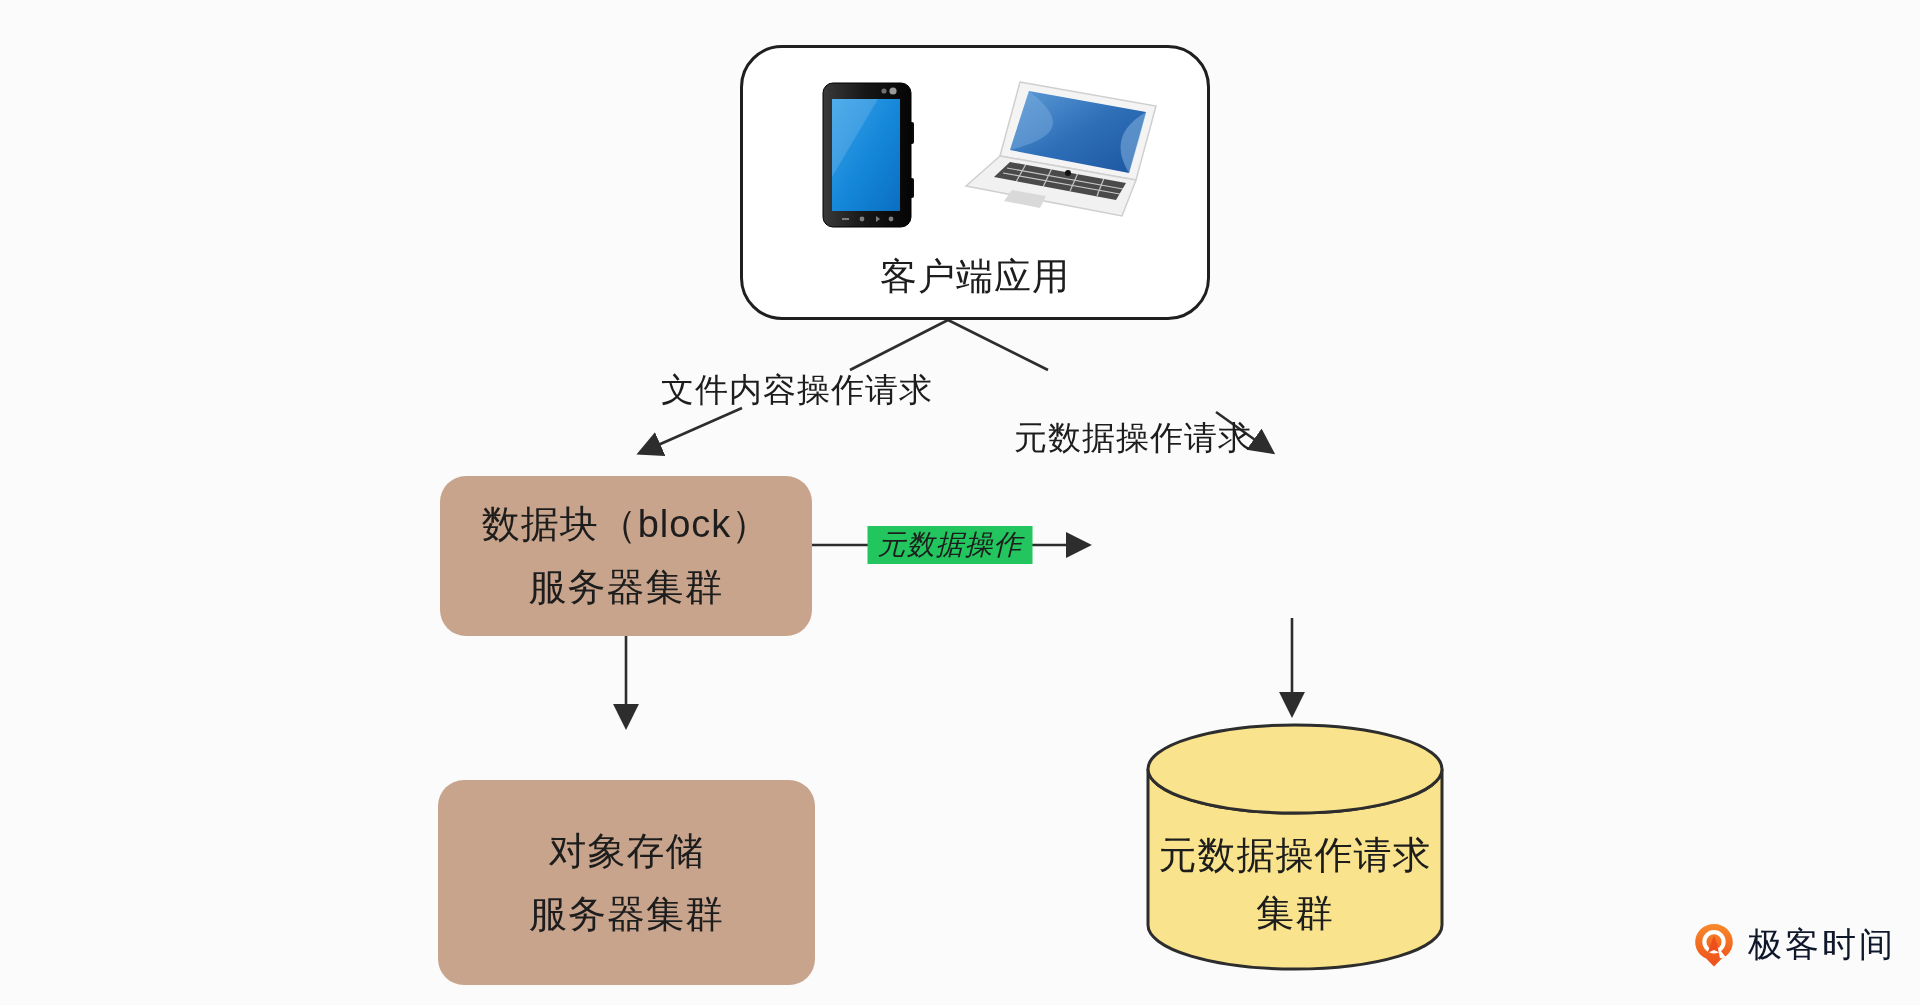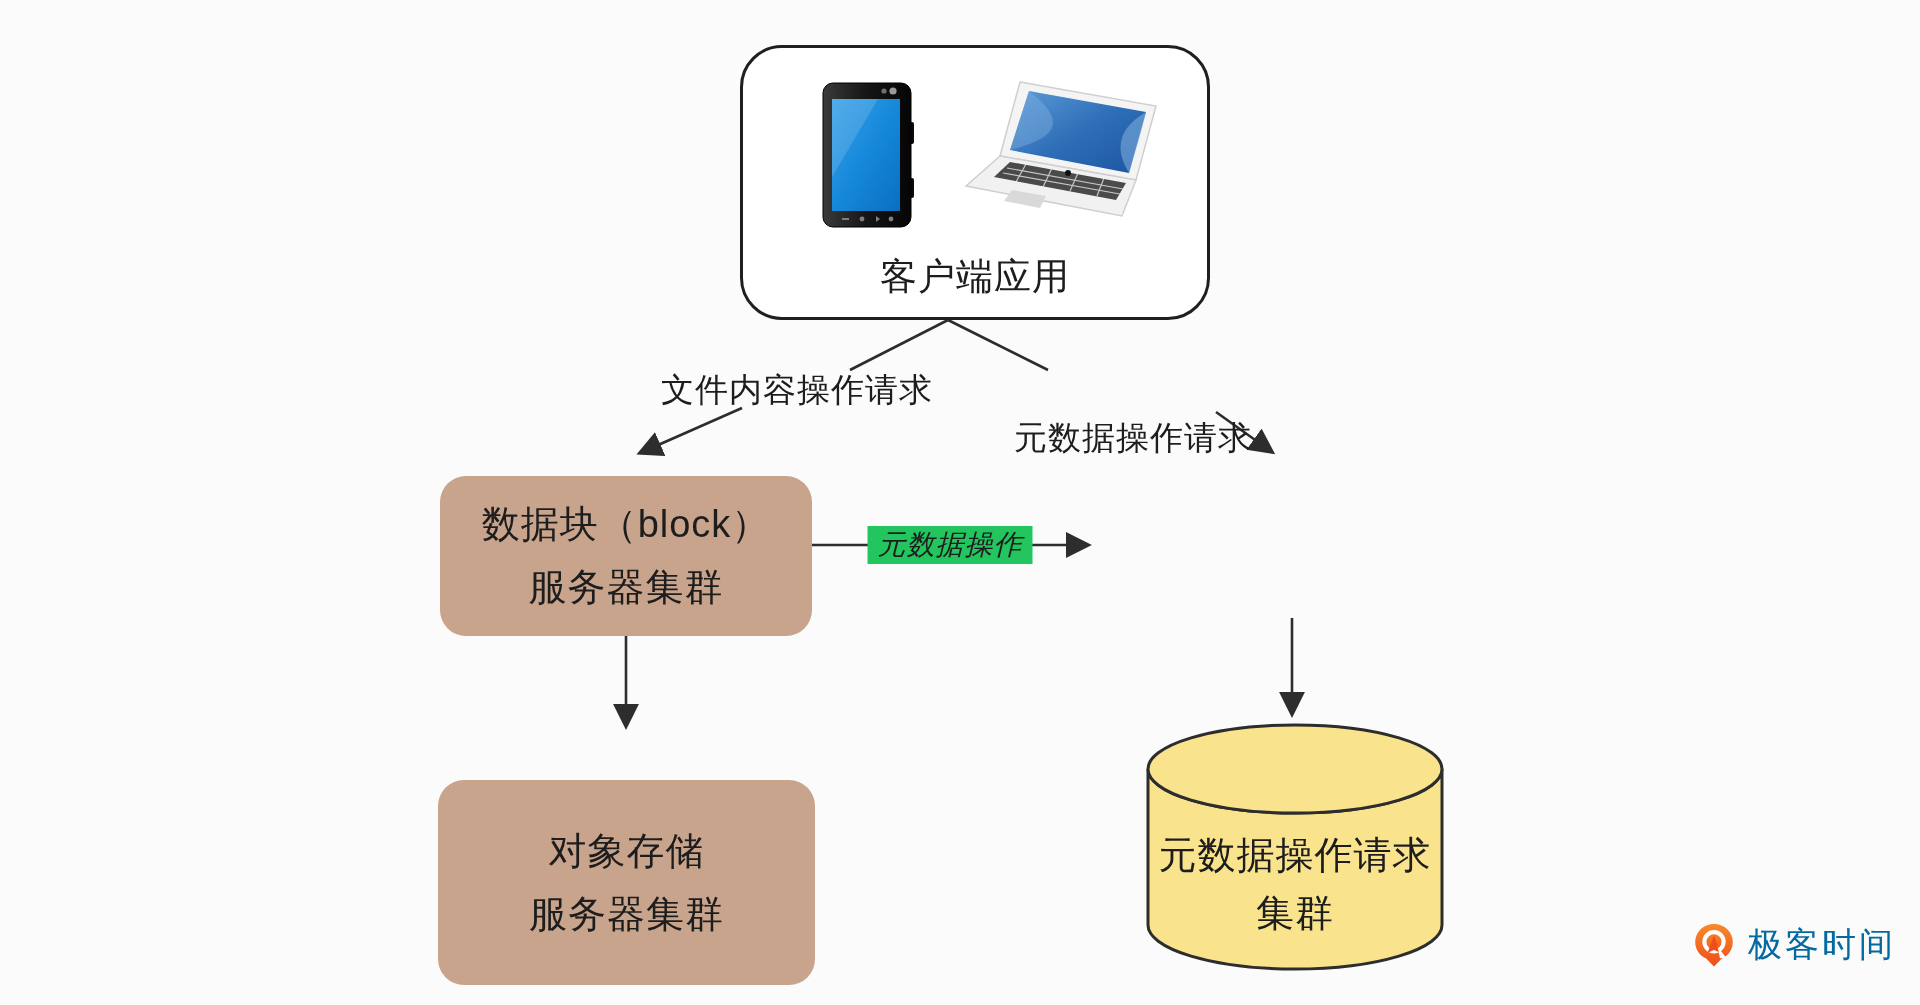--- a/index.html
+++ b/index.html
@@ -32,21 +32,21 @@
     transform:translate(-50%,-50%);white-space:nowrap;font-size:33px;letter-spacing:1px;
   }
   .edge-label.masked{background:#22c55e;padding:0 10px;font-size:28px;font-style:italic;}
   
   .cyl-text{
     left:1150px;top:826px;width:290px;text-align:center;
     font-size:38px;line-height:58px;letter-spacing:1px;
   }
   
   .logo{left:1692px;top:922px;display:flex;align-items:center;gap:12px;}
-  .logo-text{font-size:34px;color:#0369a1;letter-spacing:3px;font-weight:500;}
+  .logo-text{font-size:34px;color:#0f172a;letter-spacing:3px;font-weight:500;}
 </style>
 </head>
 <body>
 
 <div class="stage">
 
   <svg class="layer" width="1920" height="1005" viewBox="0 0 1920 1005">
     <defs>
       <marker id="arrow" markerWidth="11" markerHeight="11" refX="8.5" refY="5" orient="auto" markerUnits="strokeWidth">
         <path d="M0,0 L10,5 L0,10 Z" fill="#2d2d2d"></path>

